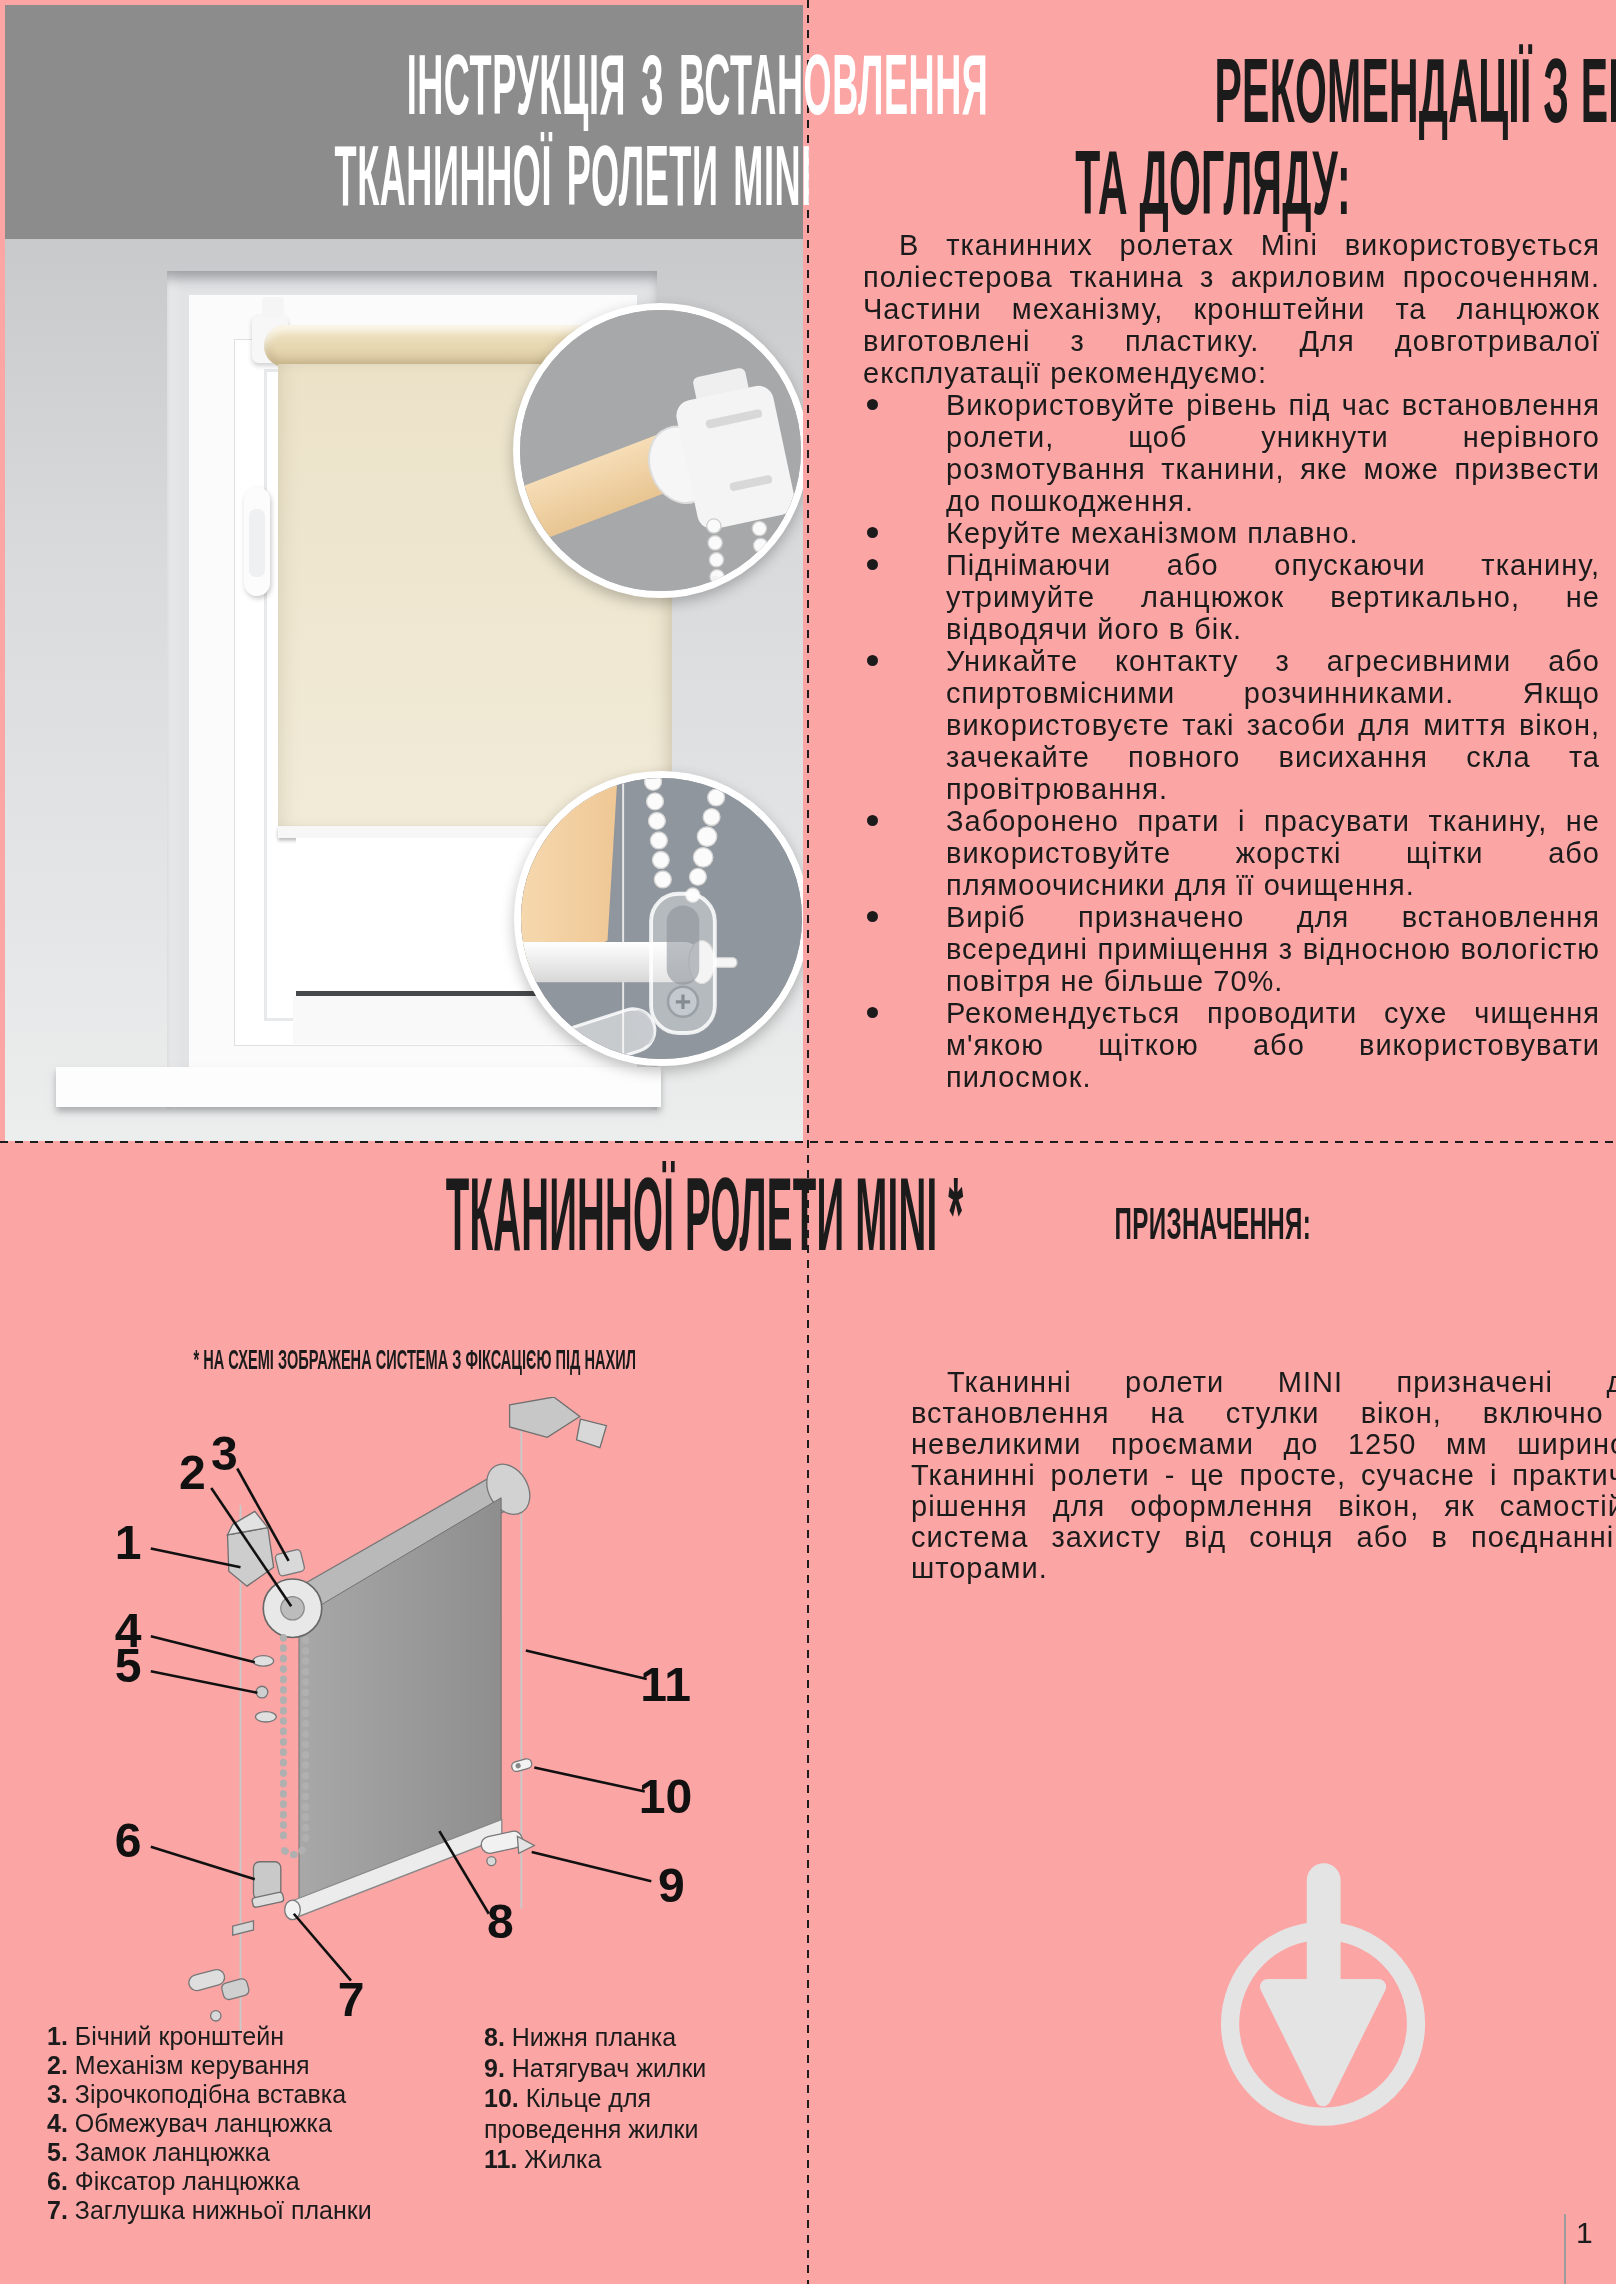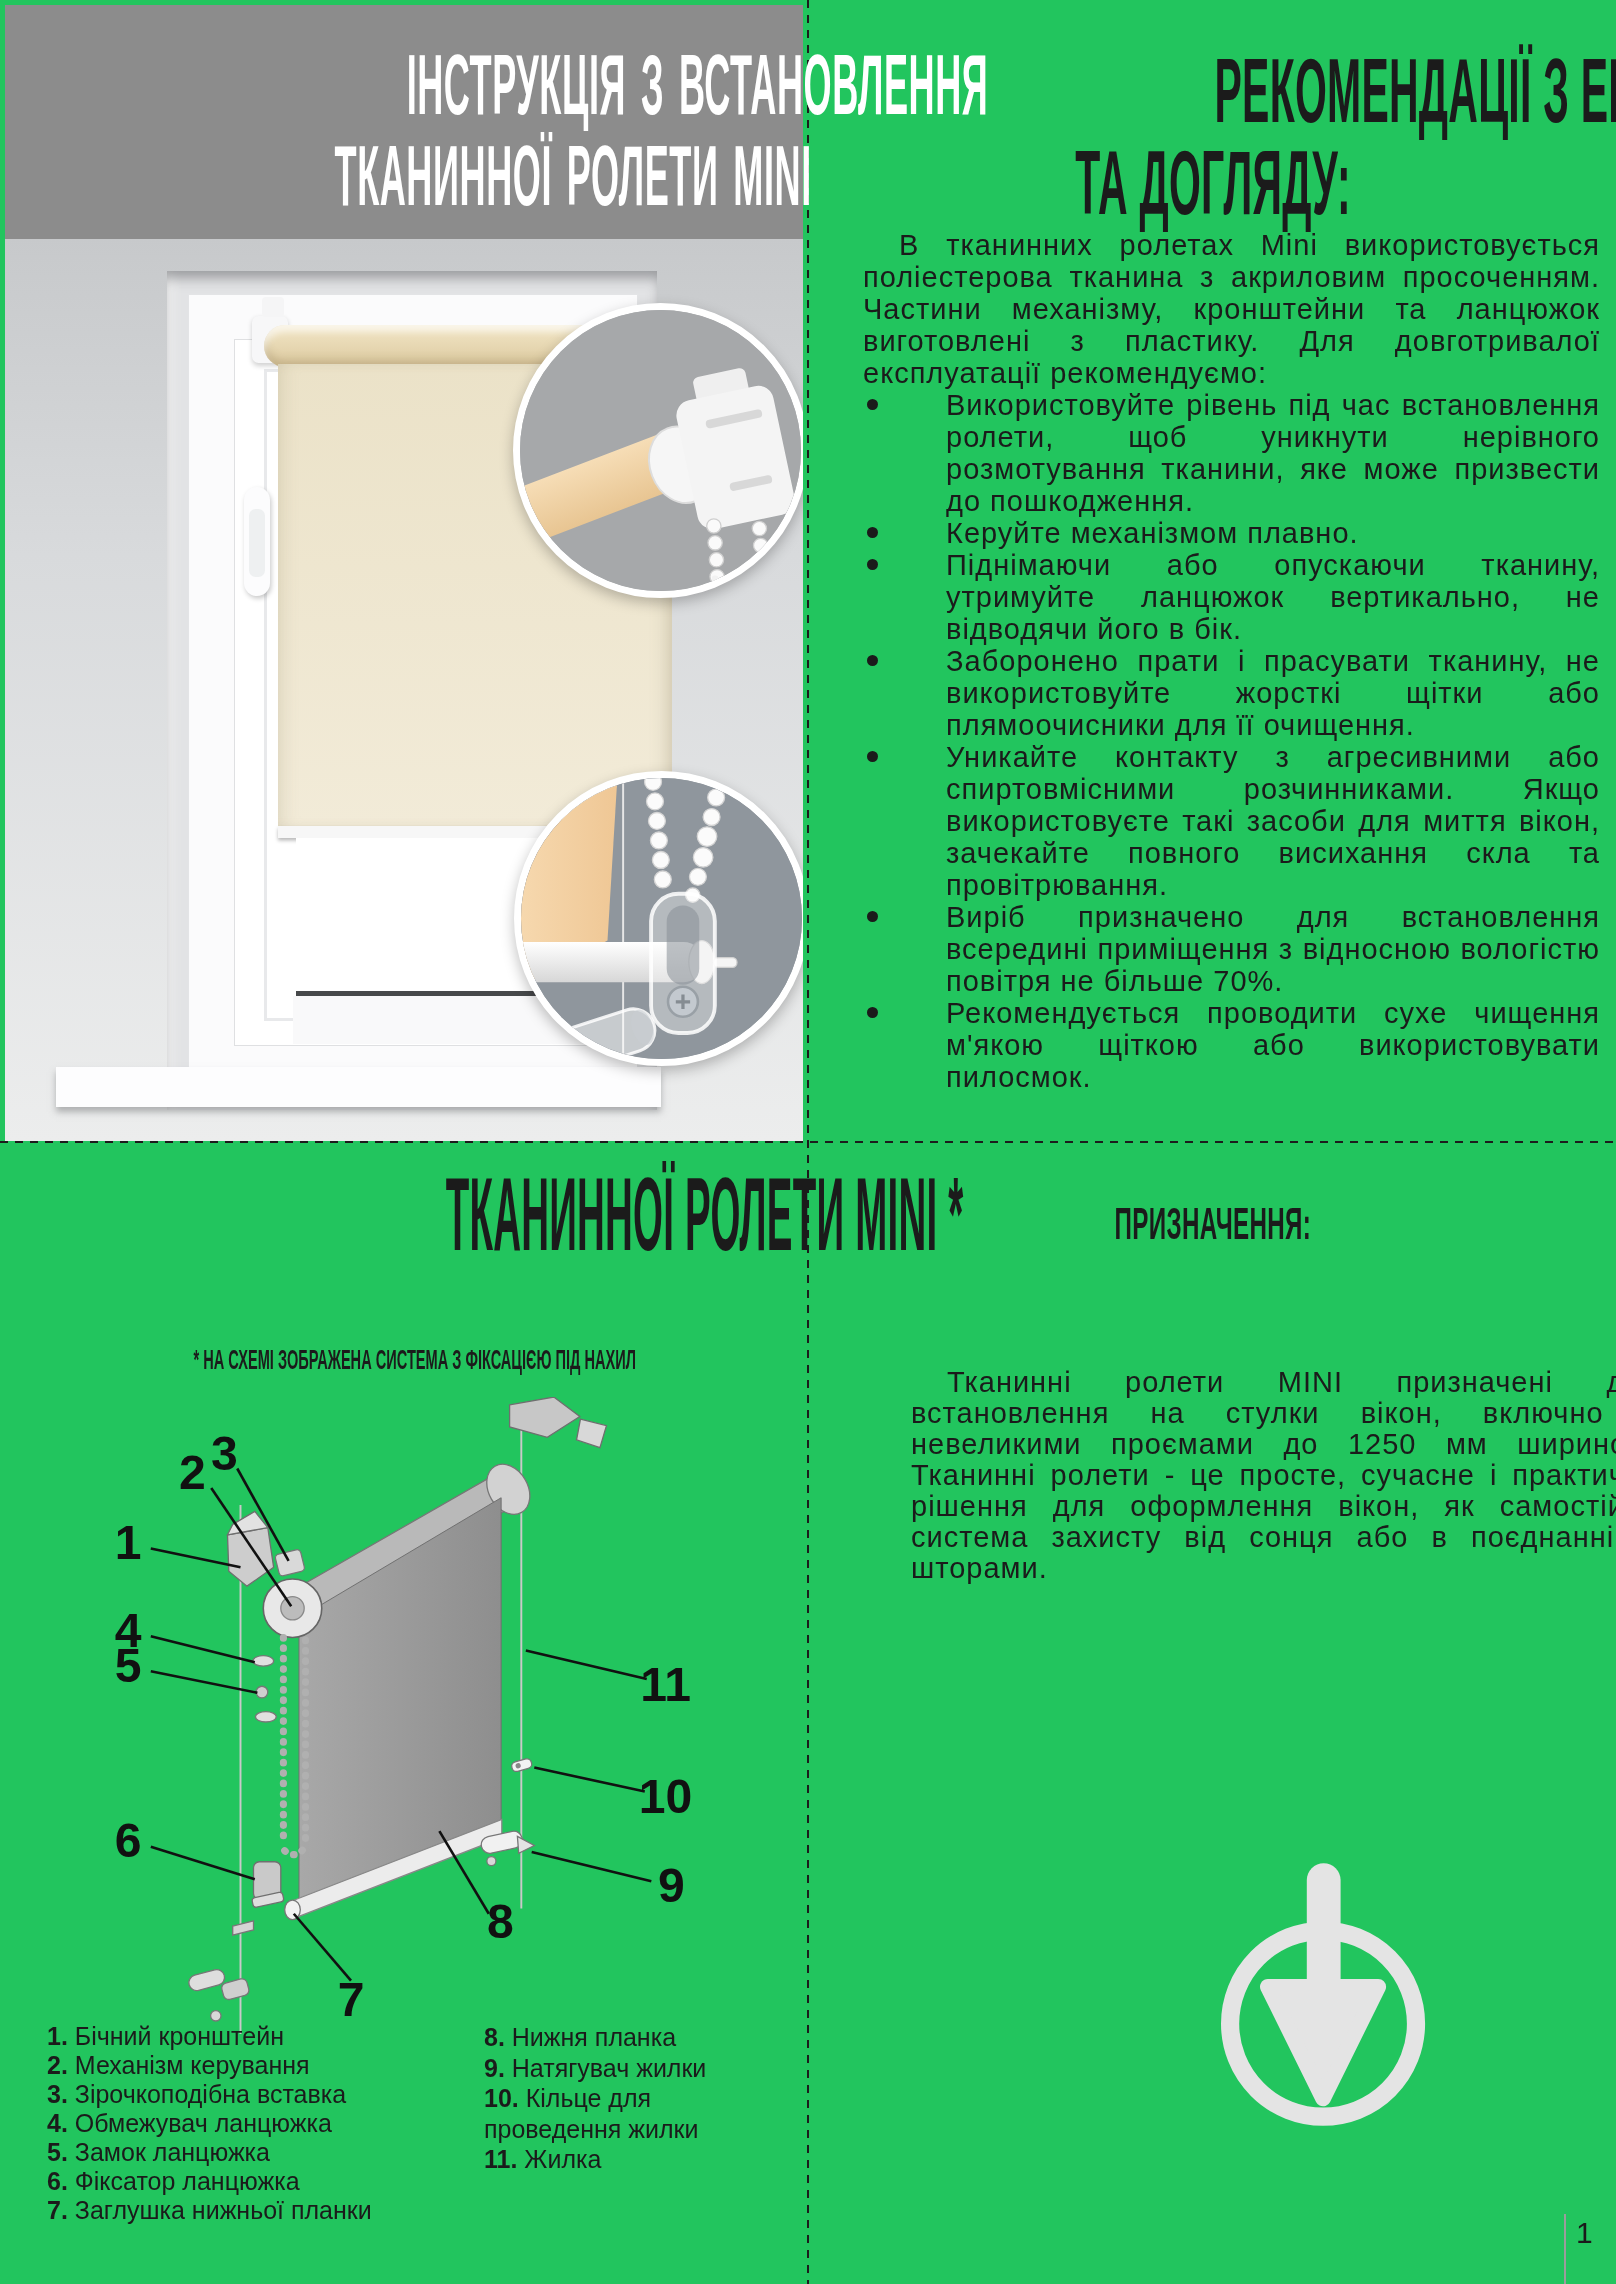--- a/index.html
+++ b/index.html
@@ -1,16 +1,16 @@
 <!DOCTYPE html>
 <html style="font-size:10.4px"><head>
 <meta charset="utf-8">
 <style>
   html,body{margin:0;padding:0;background:#ffffff;}
-  .page{position:relative;width:1617px;height:2284px;background:#22c55e;overflow:hidden;
+  .page{position:relative;width:1617px;height:2284px;background:#fca5a5;overflow:hidden;
         font-family:"Liberation Sans", sans-serif;color:#1b1b1b;}
   .abs{position:absolute;}
   
   .cond{display:inline-block;white-space:nowrap;transform-origin:50% 50%;font-weight:700;}
   .hline{text-align:center;width:100%;}
   
   .vdash{position:absolute;left:807px;top:0;width:1.9px;height:2284px;
          background:repeating-linear-gradient(to bottom,#1c1c1c 0 7.8px,transparent 7.8px 15px);}
   .hdash{position:absolute;left:0;top:1141px;width:1617px;height:1.9px;
          background:repeating-linear-gradient(to right,#1c1c1c 0 7.8px,transparent 7.8px 15px);}
@@ -193,25 +193,25 @@
       <div class="bt-item">
           <span class="bt-dot"></span>
           <div class="bodytext">Керуйте механізмом плавно.</div>
         </div>
       <div class="bt-item">
           <span class="bt-dot"></span>
           <div class="bodytext">Піднімаючи або опускаючи тканину, утримуйте ланцюжок вертикально, не відводячи його в бік.</div>
         </div>
       <div class="bt-item">
           <span class="bt-dot"></span>
+          <div class="bodytext">Уникайте контакту з агресивними або спиртовмісними розчинниками. Якщо використовуєте такі засоби для миття вікон, зачекайте повного висихання скла та провітрювання.</div>
+        </div>
+      <div class="bt-item">
+          <span class="bt-dot"></span>
           <div class="bodytext">Заборонено прати і прасувати тканину, не використовуйте жорсткі щітки або плямоочисники для її очищення.</div>
-        </div>
-      <div class="bt-item">
-          <span class="bt-dot"></span>
-          <div class="bodytext">Уникайте контакту з агресивними або спиртовмісними розчинниками. Якщо використовуєте такі засоби для миття вікон, зачекайте повного висихання скла та провітрювання.</div>
         </div>
       <div class="bt-item">
           <span class="bt-dot"></span>
           <div class="bodytext">Виріб призначено для встановлення всередині приміщення з відносною вологістю повітря не більше 70%.</div>
         </div>
       <div class="bt-item">
           <span class="bt-dot"></span>
           <div class="bodytext">Рекомендується проводити сухе чищення м'якою щіткою або використовувати пилосмок.</div>
         </div>
     </div>

